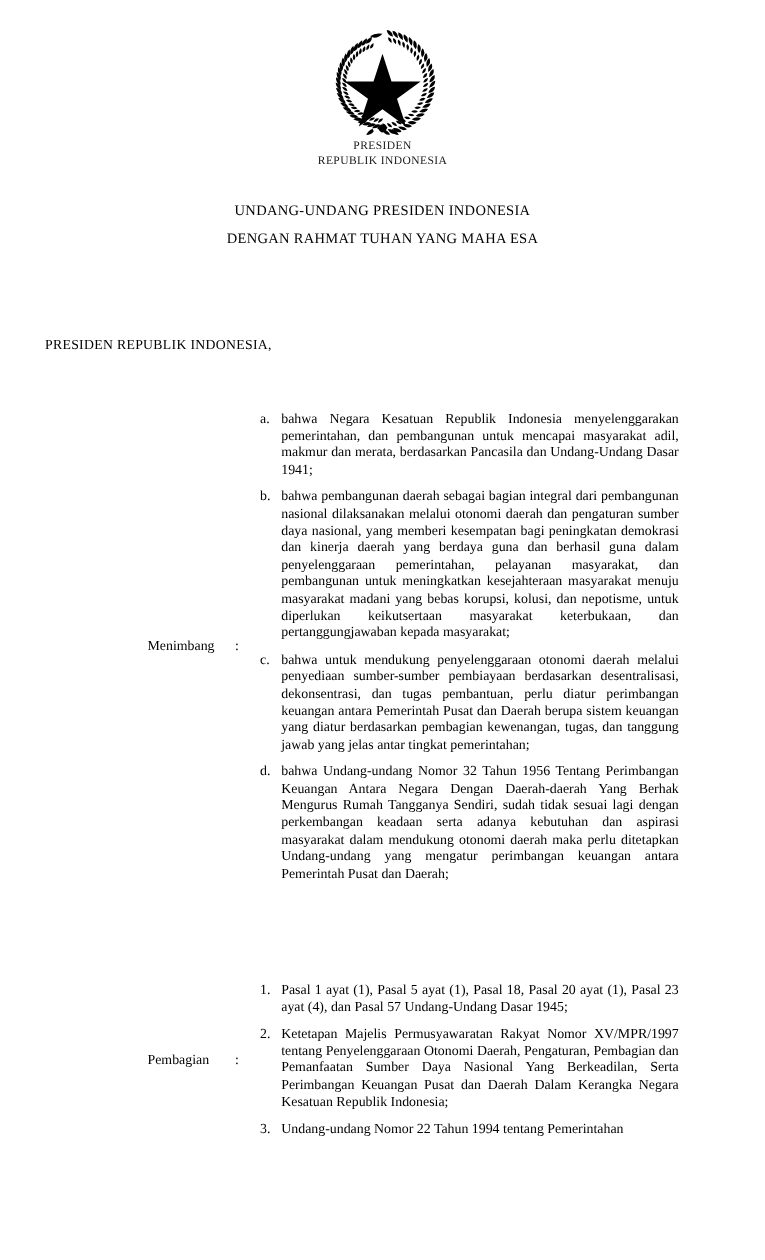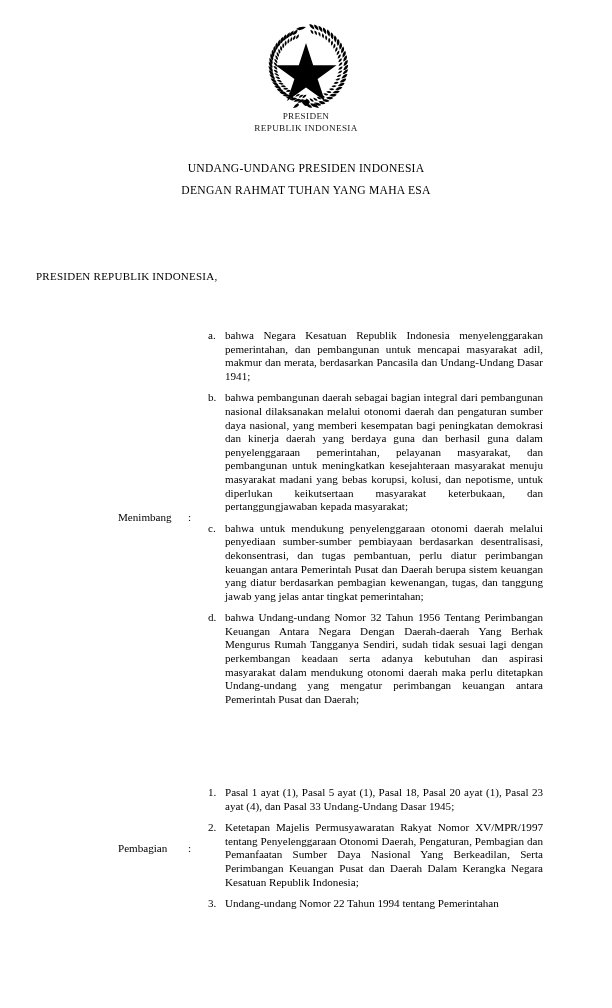--- a/index.html
+++ b/index.html
@@ -288,21 +288,21 @@
     </div>
   </div>
 
   <div class="section" id="mengingat-section">
     <div class="section-row">
       <div class="section-label">Pembagian</div>
       <div class="section-colon">:</div>
       <div class="section-items">
         <div class="item">
           <div class="item-marker">1.</div>
-          <div class="item-text">Pasal 1 ayat (1), Pasal 5 ayat (1), Pasal 18, Pasal 20 ayat (1), Pasal 23 ayat (4), dan Pasal 33 Undang-Undang Dasar 1945;</div>
+          <div class="item-text">Pasal 1 ayat (1), Pasal 5 ayat (1), Pasal 18, Pasal 20 ayat (1), Pasal 23 ayat (4), dan Pasal 57 Undang-Undang Dasar 1945;</div>
         </div>
         <div class="item">
           <div class="item-marker">2.</div>
           <div class="item-text">Ketetapan Majelis Permusyawaratan Rakyat Nomor XV/MPR/1997 tentang Penyelenggaraan Otonomi Daerah, Pengaturan, Pembagian dan Pemanfaatan Sumber Daya Nasional Yang Berkeadilan, Serta Perimbangan Keuangan Pusat dan Daerah Dalam Kerangka Negara Kesatuan Republik Indonesia;</div>
         </div>
         <div class="item">
           <div class="item-marker">3.</div>
           <div class="item-text">Undang-undang Nomor 22 Tahun 1994 tentang Pemerintahan</div>
         </div>
       </div>

